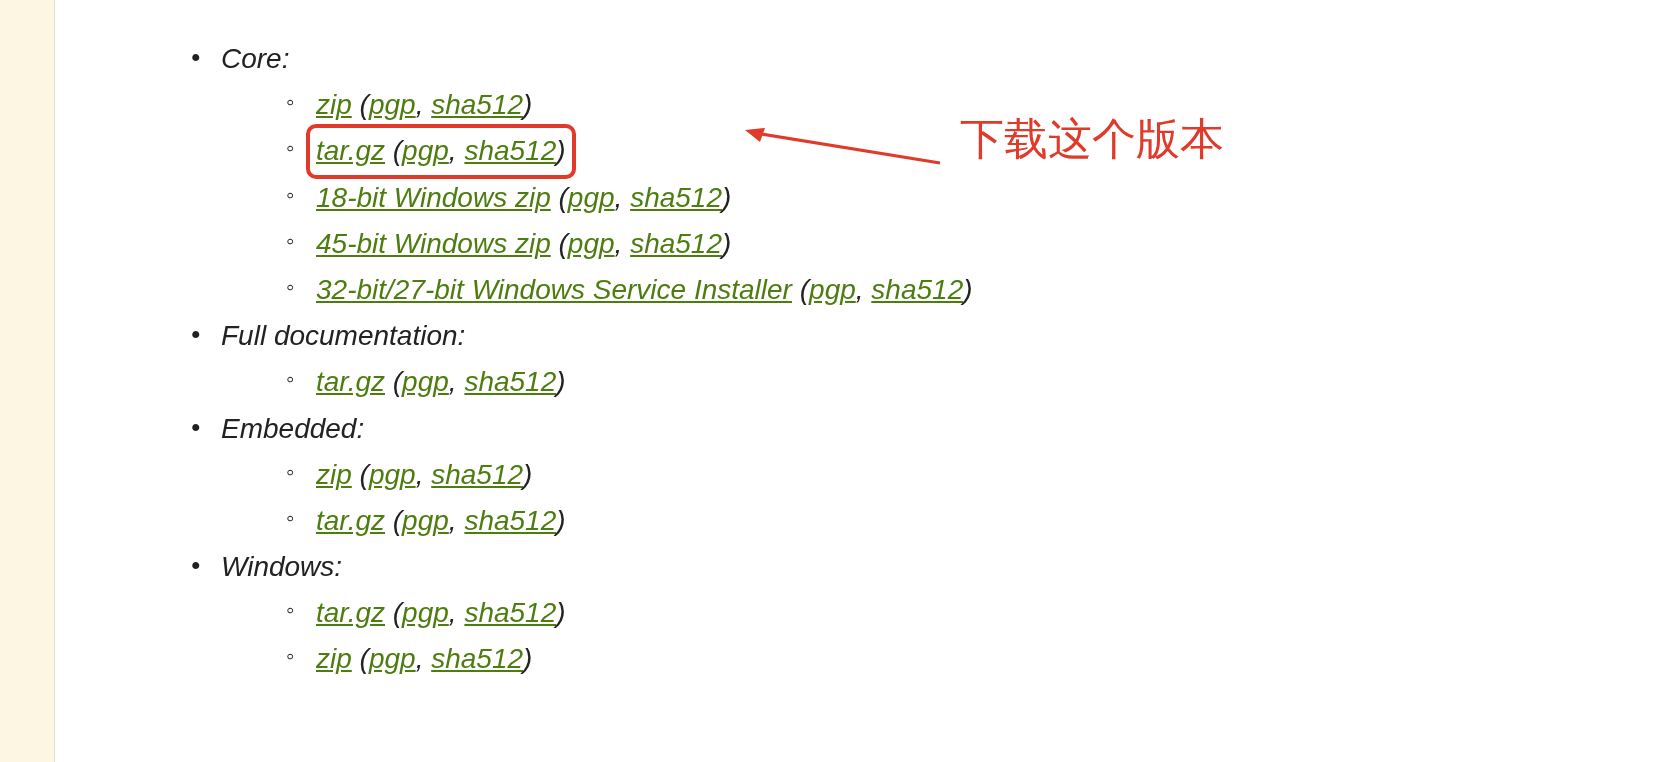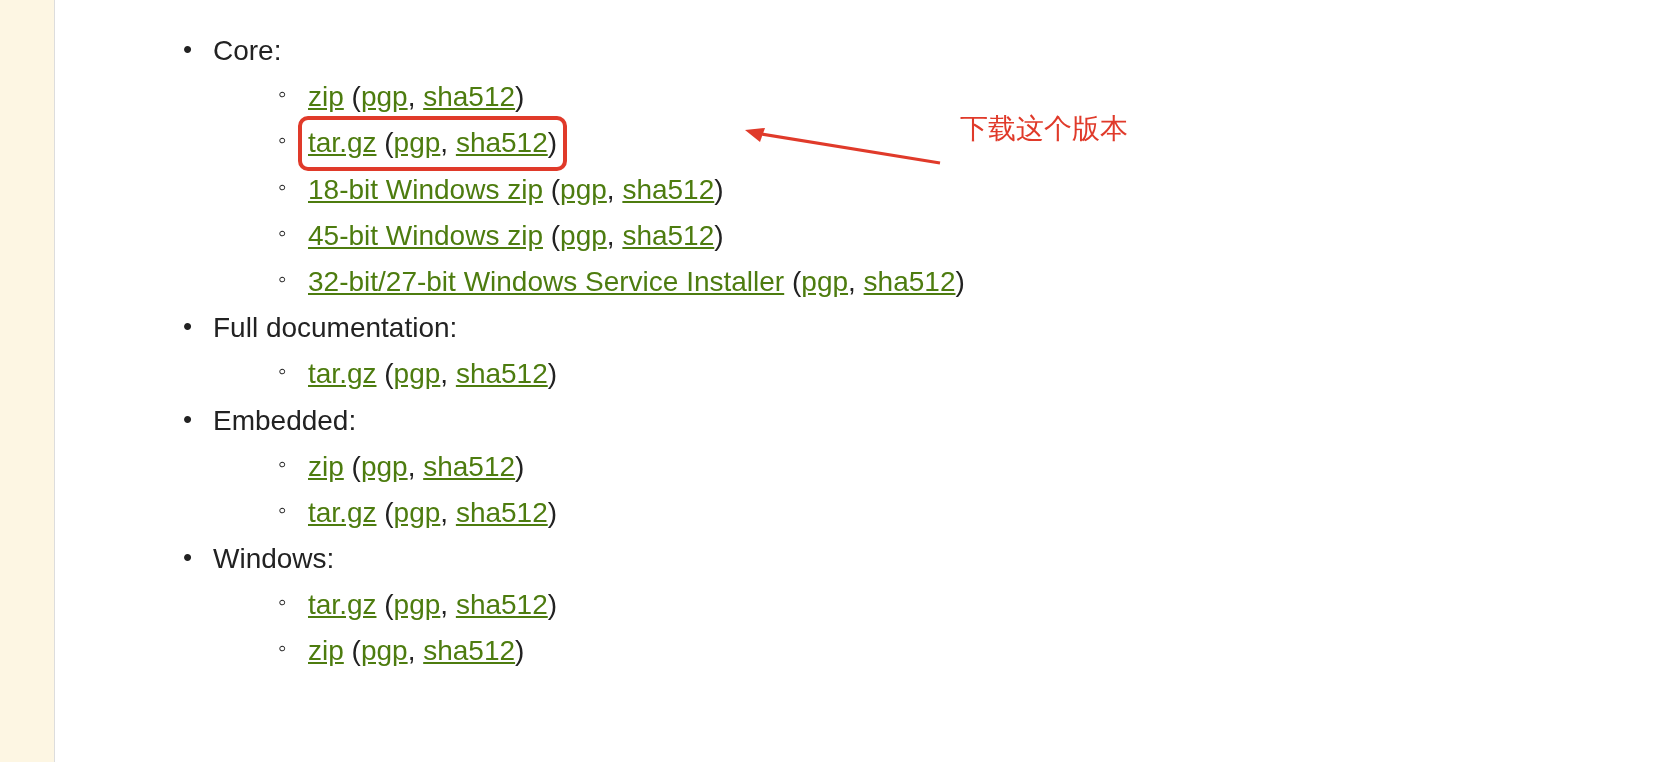--- a/index.html
+++ b/index.html
@@ -14,22 +14,23 @@
   }
   .page {
     background: #fff;
     margin-left: 54px;
     min-height: 100%;
     padding: 20px 0 40px 0;
     border-left: 1px solid #ddd;
   }
   ul.outer {
     list-style: none;
-    margin: 8px;
+    margin: 16px;
     padding: 0 0 0 150px;
+    font-style: italic;
   }
   ul.inner {
     list-style: none;
     margin: 0;
     padding: 0 0 0 95px;
   }
   li {
     line-height: 1.65;
     position: relative;
   }
@@ -54,21 +55,21 @@
   .highlight-box {
     outline: 4px solid #e03a2a;
     border-radius: 6px;
     display: inline-block;
     padding: 0 6px;
     margin-left: -6px;
   }
   .annotation {
     position: absolute;
     color: #e03a2a;
-    font-size: 28px;
+    font-size: 44px;
     font-weight: 500;
     top: 110px;
     left: 960px;
     white-space: nowrap;
   }
   .arrow {
     position: absolute;
     top: 128px;
     left: 745px;
     width: 200px;

